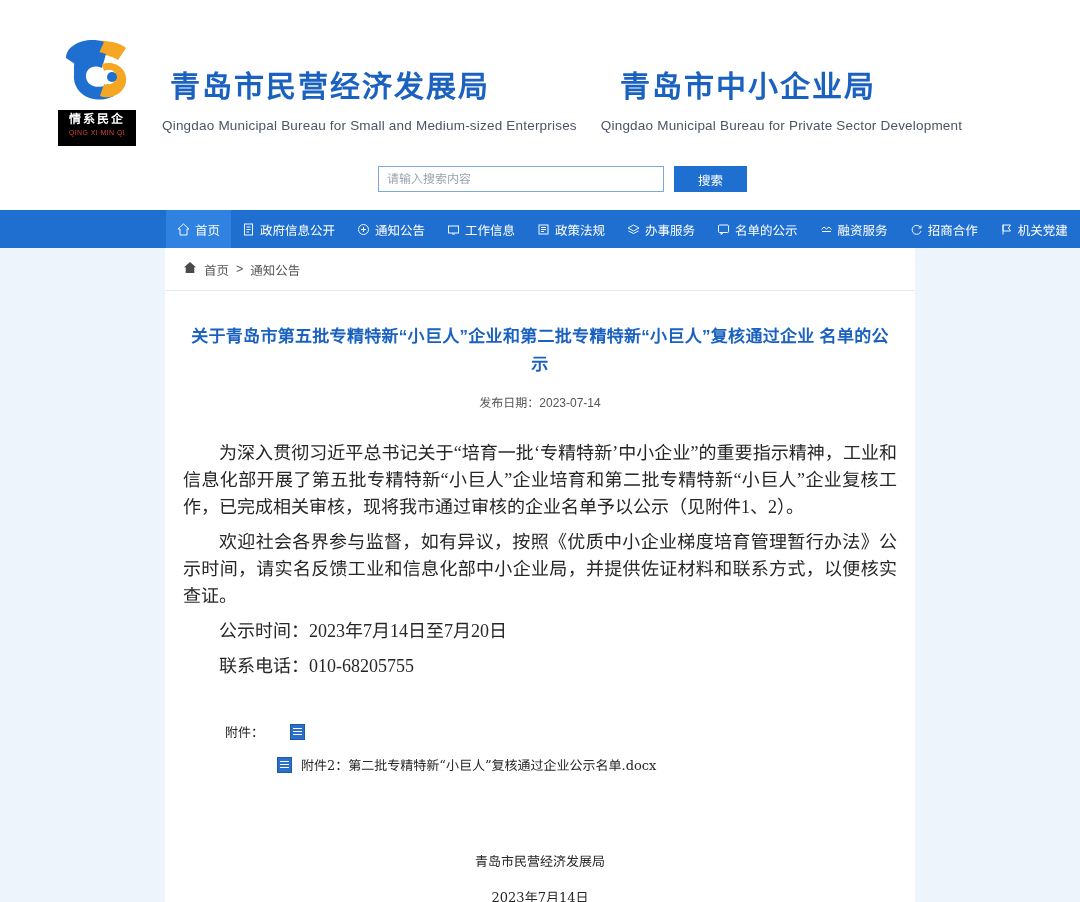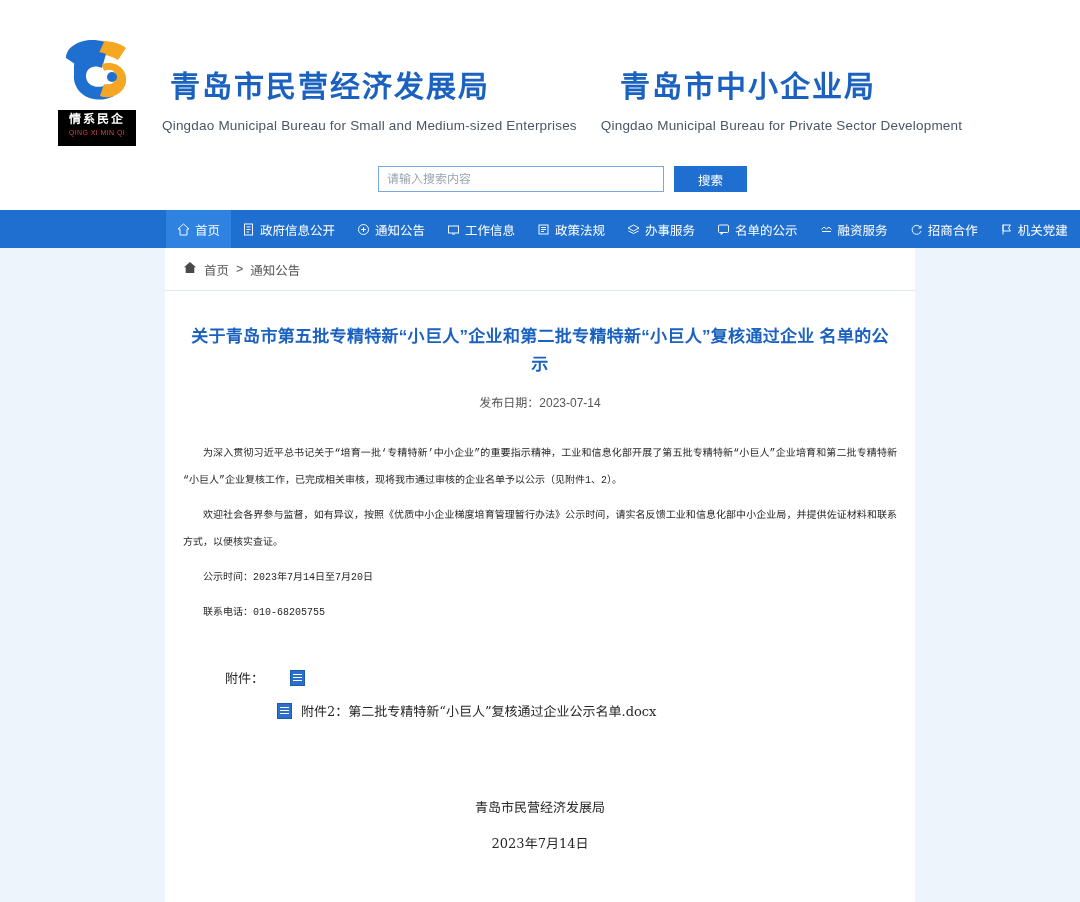--- a/index.html
+++ b/index.html
@@ -181,22 +181,22 @@
     letter-spacing: 0.3px;
   }
   .doc-date {
     text-align: center;
     color: #555;
     font-size: 12px;
     margin-top: 14px;
   }
   .doc-body {
     padding: 30px 18px 0 18px;
-    font-family: Liberation Mono, monospace;
-    font-size: 10px;
+    font-family: Liberation Serif, serif;
+    font-size: 18px;
     color: #262626;
     line-height: 27px;
     text-align: justify;
   }
   .doc-body p { margin: 0 0 8px 0; text-indent: 2em; }
 
   .attach-block {
     padding: 34px 18px 0 60px;
     font-family: "DejaVu Serif", "Liberation Serif", serif;
     font-size: 13px;

